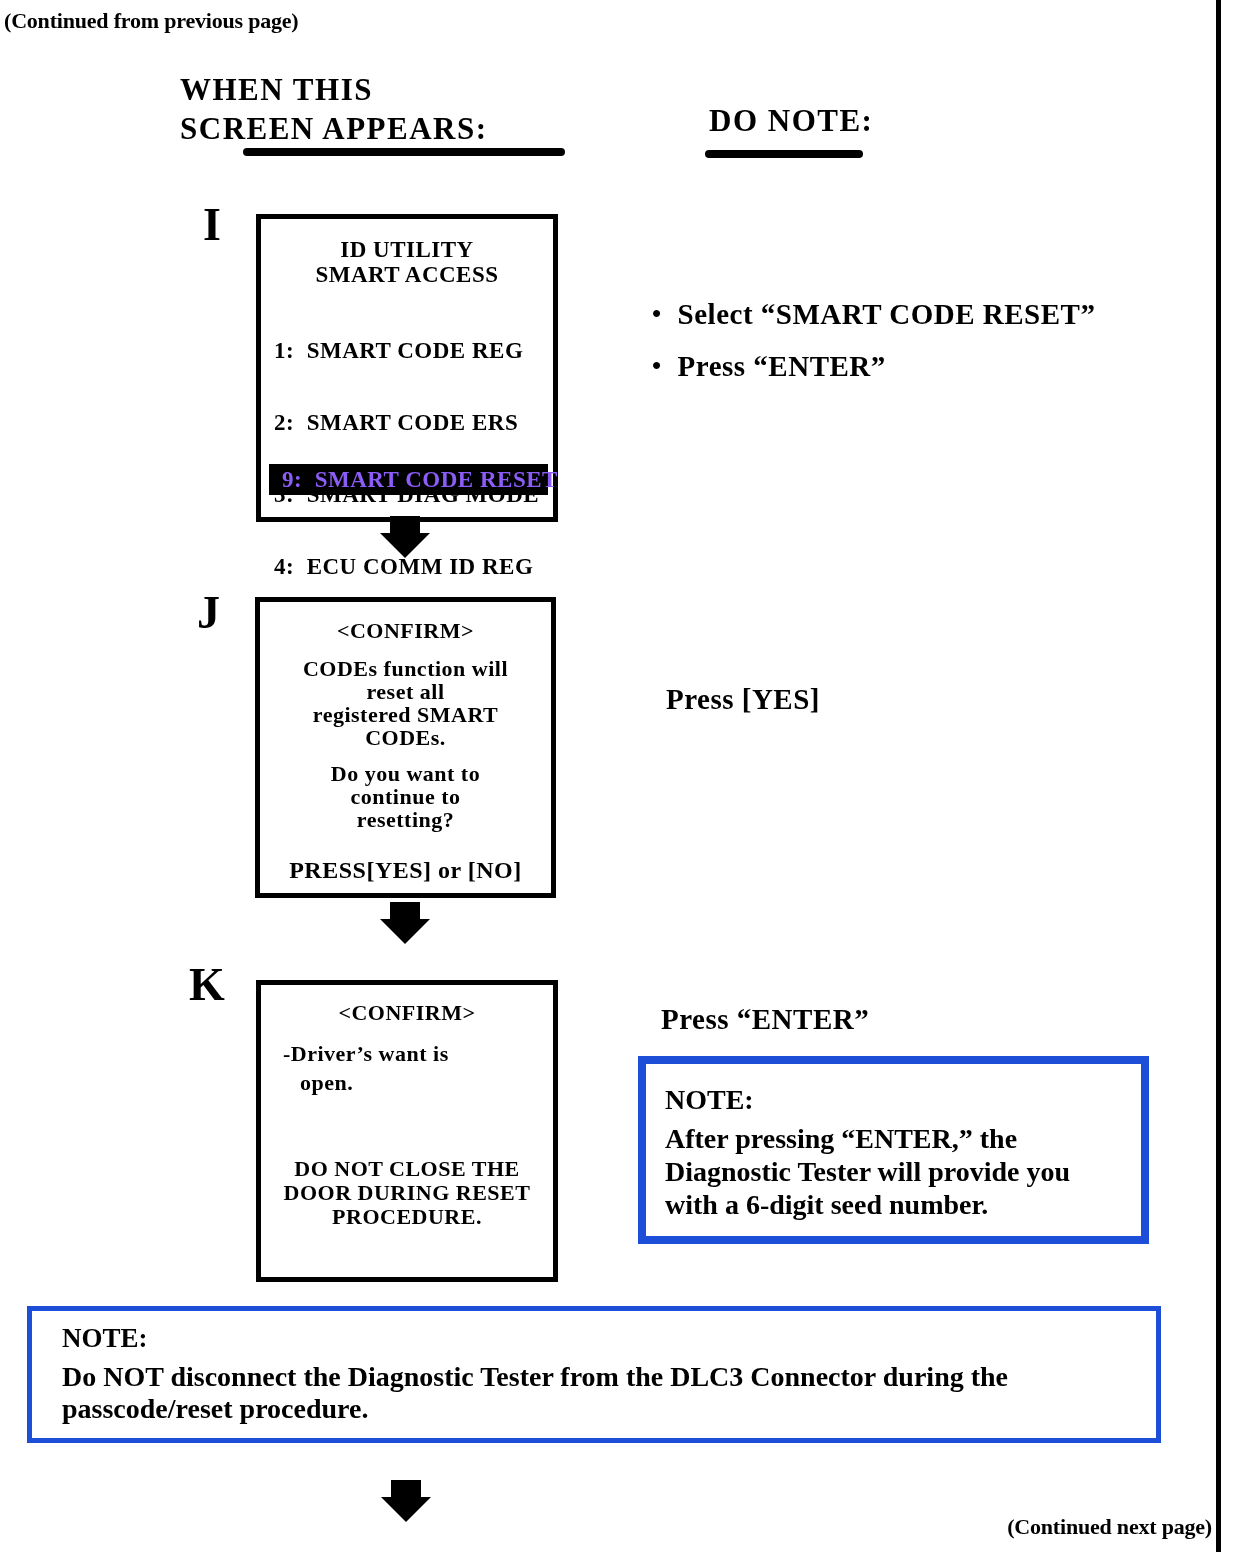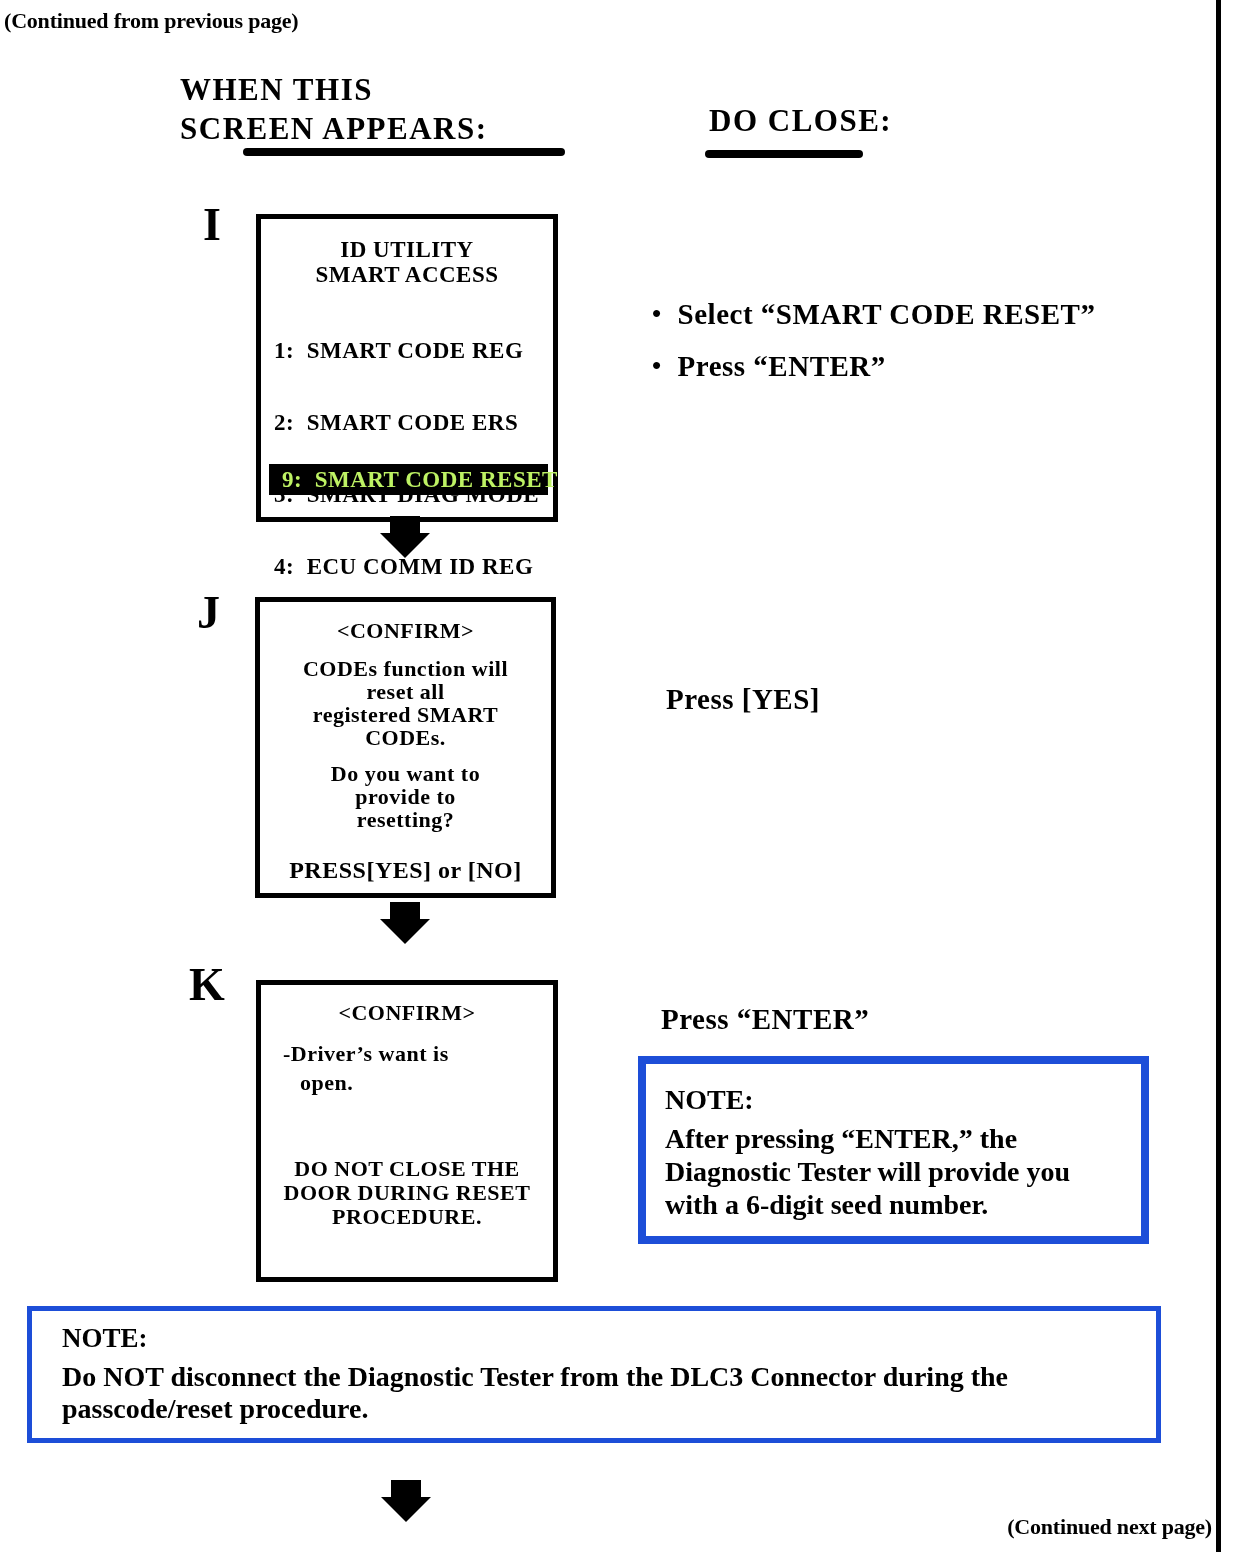--- a/index.html
+++ b/index.html
@@ -32,21 +32,21 @@
   .label-k{left:189px;top:958px;}
 
   .screen{border:5px solid #000;background:#fff;box-sizing:border-box;margin-top:20px;}
   .screen-i{left:256px;top:194px;width:302px;height:308px;}
   .screen-j{left:255px;top:577px;width:301px;height:301px;}
   .screen-k{left:256px;top:960px;width:302px;height:302px;}
   .screen .abs{letter-spacing:0.5px;}
 
   .scr-i-title{top:18px;left:0;width:100%;font-size:23px;line-height:25px;}
   .scr-i-menu{top:72px;left:13px;font-size:23px;line-height:24px;}
-  .scr-i-highlight{top:245px;left:8px;width:279px;height:31px;background:#000;color:#bef264;
+  .scr-i-highlight{top:245px;left:8px;width:279px;height:31px;background:#000;color:#8b5cf6;
     font-size:23px;line-height:31px;padding-left:13px;box-sizing:border-box;}
 
   .scr-title{width:100%;font-size:22px;}
   .scr-j-title{top:16px;}
   .scr-j-p1{top:55px;left:0;width:100%;font-size:22px;line-height:23px;}
   .scr-j-p2{top:160px;left:0;width:100%;font-size:22px;line-height:23px;}
   .scr-j-footer{top:255px;left:0;width:100%;font-size:24px;}
 
   .scr-k-title{top:15px;}
   .scr-k-status{top:54px;left:22px;font-size:22px;line-height:29px;}
@@ -83,21 +83,21 @@
 <div class="page">
 
   <div class="abs continued-from">(Continued from previous page)</div>
 
   <div class="abs hdr-left">
     <div>WHEN THIS</div>
     <div>SCREEN APPEARS:</div>
   </div>
   <div class="abs rule rule-left"></div>
 
-  <div class="abs hdr-right">DO CLOSE:</div>
+  <div class="abs hdr-right">DO NOTE:</div>
   <div class="abs rule rule-right"></div>
 
   <div class="abs step-label label-i">I</div>
   <div class="abs screen screen-i">
     <div class="abs center scr-i-title">
       <div>ID UTILITY</div>
       <div>SMART ACCESS</div>
     </div>
     <div class="abs scr-i-menu pre">
       <div>1:  SMART CODE REG</div>
@@ -127,21 +127,21 @@
   <div class="abs screen screen-j">
     <div class="abs center scr-title scr-j-title">&lt;CONFIRM&gt;</div>
     <div class="abs center scr-j-p1">
       <div>CODEs function will</div>
       <div>reset all</div>
       <div>registered SMART</div>
       <div>CODEs.</div>
     </div>
     <div class="abs center scr-j-p2">
       <div>Do you want to</div>
-      <div>provide to</div>
+      <div>continue to</div>
       <div>resetting?</div>
     </div>
     <div class="abs center scr-j-footer">PRESS[YES] or [NO]</div>
   </div>
 
   <div class="abs instr instr-j">Press [YES]</div>
 
   <svg class="abs arrow arrow-2" viewBox="0 0 50 42">
     <path d="M10 0 H40 V17 H50 L25 42 L0 17 H10 Z" fill="#000"></path>
   </svg>

